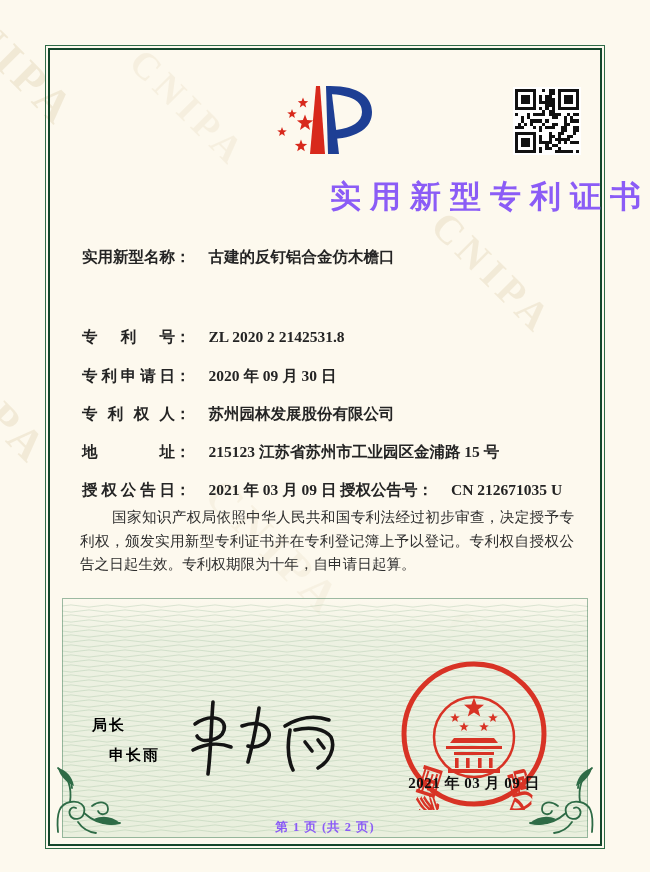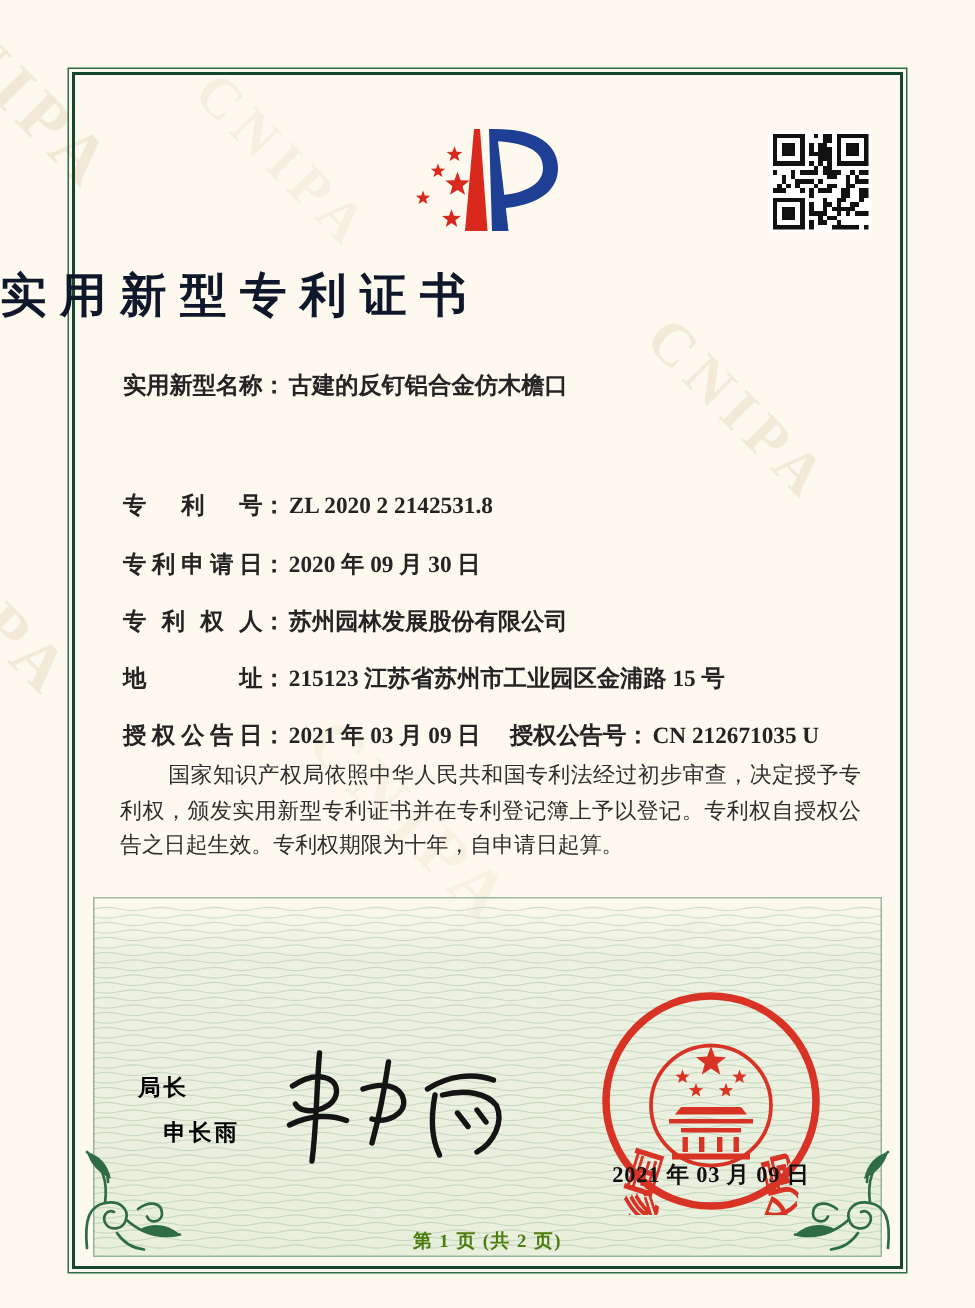--- a/index.html
+++ b/index.html
@@ -17,42 +17,42 @@
   .panel{position:absolute;left:62px;top:598px;width:526px;height:240px;z-index:1;
          background:linear-gradient(180deg, rgba(238,242,229,0) 0%, #edf1e2 16%, #e9efdd 100%);}
   .panel svg{position:absolute;left:0;top:0;}
   .flourish{position:absolute;z-index:2;}
   
   .cert-no{position:absolute;left:80px;top:88px;font-size:14px;font-weight:600;
            letter-spacing:1px;color:#222;z-index:3;}
   .logo{position:absolute;left:268px;top:70px;z-index:3;}
   .qr{position:absolute;left:513px;top:87px;width:64px;height:64px;background:#fff;
       padding:2px;z-index:3;}
-  .title{position:absolute;left:0;right:0;top:176px;text-align:left;font-size:31px;
-         font-weight:700;letter-spacing:9px;color:#0f172a;z-index:3;}
+  .title{position:absolute;left:0;right:0;top:176px;text-align:right;font-size:31px;
+         font-weight:700;letter-spacing:9px;color:#8b5cf6;z-index:3;}
   
   .frow{position:absolute;left:82px;height:22px;font-size:15.5px;font-weight:600;
         color:#242424;white-space:nowrap;z-index:3;}
   .flabel{display:inline-block;width:93px;text-align:justify;text-align-last:justify;
           vertical-align:top;}
-  .fval{margin-left:2px;}
+  .fval{margin-left:18px;}
   .frow .second{position:absolute;left:258px;top:0;}
   
   .body-text{position:absolute;left:80px;top:506px;width:494px;font-size:14.6px;
              line-height:23.5px;color:#2e2e2e;z-index:3;text-align:justify;}
   .body-text p{margin:0;text-indent:2.2em;}
   
   .signer{position:absolute;left:92px;font-size:15px;font-weight:700;color:#000000;
           font-family:"Liberation Sans","DejaVu Sans",sans-serif;z-index:3;letter-spacing:2px;}
   .signature{position:absolute;left:185px;top:696px;z-index:3;}
   .seal{position:absolute;left:398px;top:658px;z-index:2;opacity:.95;}
   .seal-date{position:absolute;left:396px;top:774px;width:156px;text-align:center;
              font-size:15px;font-weight:600;color:#101010;z-index:4;letter-spacing:0.5px;}
   .footer{position:absolute;left:0;right:0;top:819px;text-align:center;font-size:12.5px;
-          font-weight:600;color:#4d7c0f;z-index:4;letter-spacing:1px;}
+          font-weight:600;color:#8b5cf6;z-index:4;letter-spacing:1px;}
 </style>
 </head>
 <body>
 
 <div class="page">
 
   <div class="wm" style="left:-34px;top:-22px;font-size:46px;opacity:.6;">CNIPA</div>
   <div class="wm" style="left:152px;top:40px;font-size:38px;opacity:.35;">CNIPA</div>
   <div class="wm" style="left:455px;top:202px;font-size:40px;opacity:.55;">CNIPA</div>
   <div class="wm" style="left:-58px;top:322px;font-size:44px;opacity:.55;">CNIPA</div>

